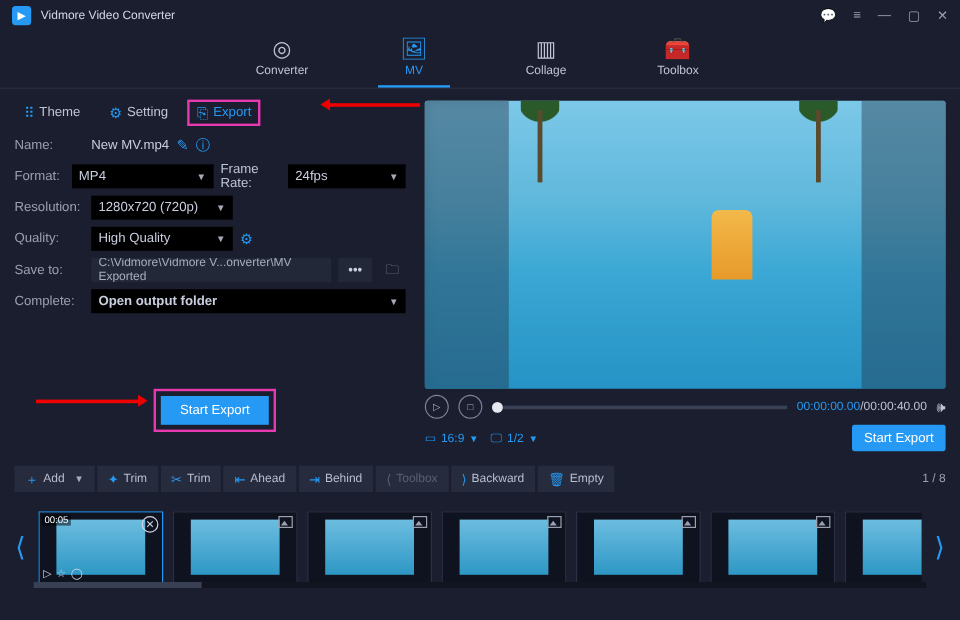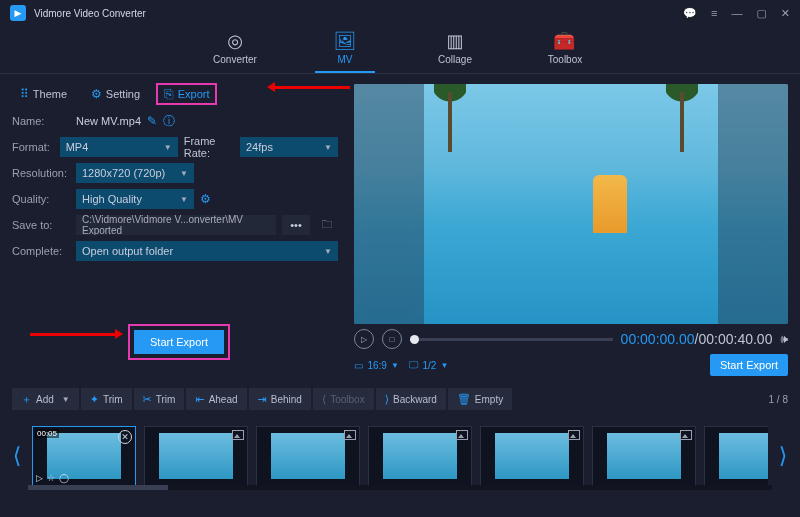--- a/index.html
+++ b/index.html
@@ -39,23 +39,23 @@
 
   .leftpanel { width: 350px; padding: 0 12px; position:relative; }
   .subtabs { display:flex; gap:8px; height:28px; align-items:center;}
   .subtab { display:flex; align-items:center; gap:4px; padding:4px 8px; color:#bfc5d4;}
   .subtab .si { color:#2599f3; font-size:12px;}
   .subtab.highlight { border:2px solid #e83ab0; padding:2px 6px; color:#2599f3;}
   .subtab.highlight .si{color:#2599f3;}
 
   .formrow { display:flex; align-items:center; height:26px; gap:6px; }
   .flabel { width:58px; color:#9aa0b1;}
-  .fval { flex:0 0 118px; background:#0c4a6e; height:20px; display:flex; align-items:center; justify-content:space-between; padding:0 6px; color:#c9cede;gap:12px;}
+  .fval { flex:0 0 118px; background:#000000; height:20px; display:flex; align-items:center; justify-content:space-between; padding:0 6px; color:#c9cede;gap:12px;}
   .fval.short{flex:0 0 98px;}
-  .fval.wide{flex:1;}
+  .fval.wide{flex:1;font-weight:bold;}
   .chev { color:#aab; font-size:8px;}
   .blueic{color:#2599f3; font-size:12px;}
   .checkrow{ display:flex; align-items:center; gap:4px; height:22px; color:#a2a8b9;}
   .chkbox{ width:11px;height:11px;border:1px solid #5a6175; display:inline-block;}
   .savepath{display:flex;align-items:center;height:26px;gap:6px;}
   .pathbox{flex:1;background:#232839;height:20px;display:flex;align-items:center;padding:0 6px;color:#a8adbc;font-size:10px;overflow:hidden;}
   .dotsbtn{width:28px;height:20px;background:#232839;display:flex;align-items:center;justify-content:center;color:#c9cede;}
   .folderbtn{width:22px;height:20px;display:flex;align-items:center;justify-content:center;color:#8c93a6;}
 
   .startbox{ position:absolute; left:128px; top:244px; border:2px solid #e83ab0; padding:4px;}
@@ -70,21 +70,21 @@
   .pvimg{ flex:1; background:linear-gradient(180deg,#7cc8e8 0%,#5fb8dc 35%,#3aa7d4 60%,#2593c5 100%); border-radius:2px; position:relative; overflow:hidden;}
   .pvimg::before{content:"";position:absolute;left:0;top:0;bottom:0;width:70px;background:rgba(40,60,80,.45);backdrop-filter:blur(4px);}
   .pvimg::after{content:"";position:absolute;right:0;top:0;bottom:0;width:70px;background:rgba(40,60,80,.45);}
   .palm{position:absolute;top:-10px;width:32px;height:90px;background:radial-gradient(circle at 50% 10%,#2b5a2a 0 18px,transparent 19px);}
   .palm::after{content:"";position:absolute;left:14px;top:18px;width:4px;height:60px;background:#5a4a2e;}
   .slide{position:absolute;left:55%;top:38%;width:34px;height:58px;background:linear-gradient(180deg,#f2b94a,#e89a2a);border-radius:6px 6px 0 0;}
   .pvctrl{ height:26px; display:flex; align-items:center; gap:8px; padding-top:4px;}
   .cbtn{width:20px;height:20px;border:1.2px solid #7d8498;border-radius:50%;display:flex;align-items:center;justify-content:center;color:#aab0c2;font-size:8px;}
   .seek{flex:1;height:3px;background:#3a4054;position:relative;}
   .seek::before{content:"";position:absolute;left:0;top:-3px;width:9px;height:9px;border-radius:50%;background:#e6e9f0;}
-  .time{font-size:14px;}
+  .time{font-size:10px;}
   .tcur{color:#2599f3;}
   .pvrow2{height:30px;display:flex;align-items:center;gap:10px;}
   .smallsel{display:flex;align-items:center;gap:4px;color:#2599f3;font-size:10px;}
   .startexp2{margin-left:auto;background:#2599f3;color:#fff;padding:5px 10px;font-size:11px;border-radius:2px;}
 
   
   .tlbar{position:absolute;top:386px;left:0;right:0;height:26px;display:flex;align-items:center;padding:0 12px;gap:2px;}
   .tbtn{display:flex;align-items:center;gap:4px;background:#262b3d;height:22px;padding:0 9px;color:#b9bfd0;font-size:10px;}
   .tbtn .ti{color:#2599f3;font-size:11px;}
   .tbtn.dis{color:#5a6174;}

